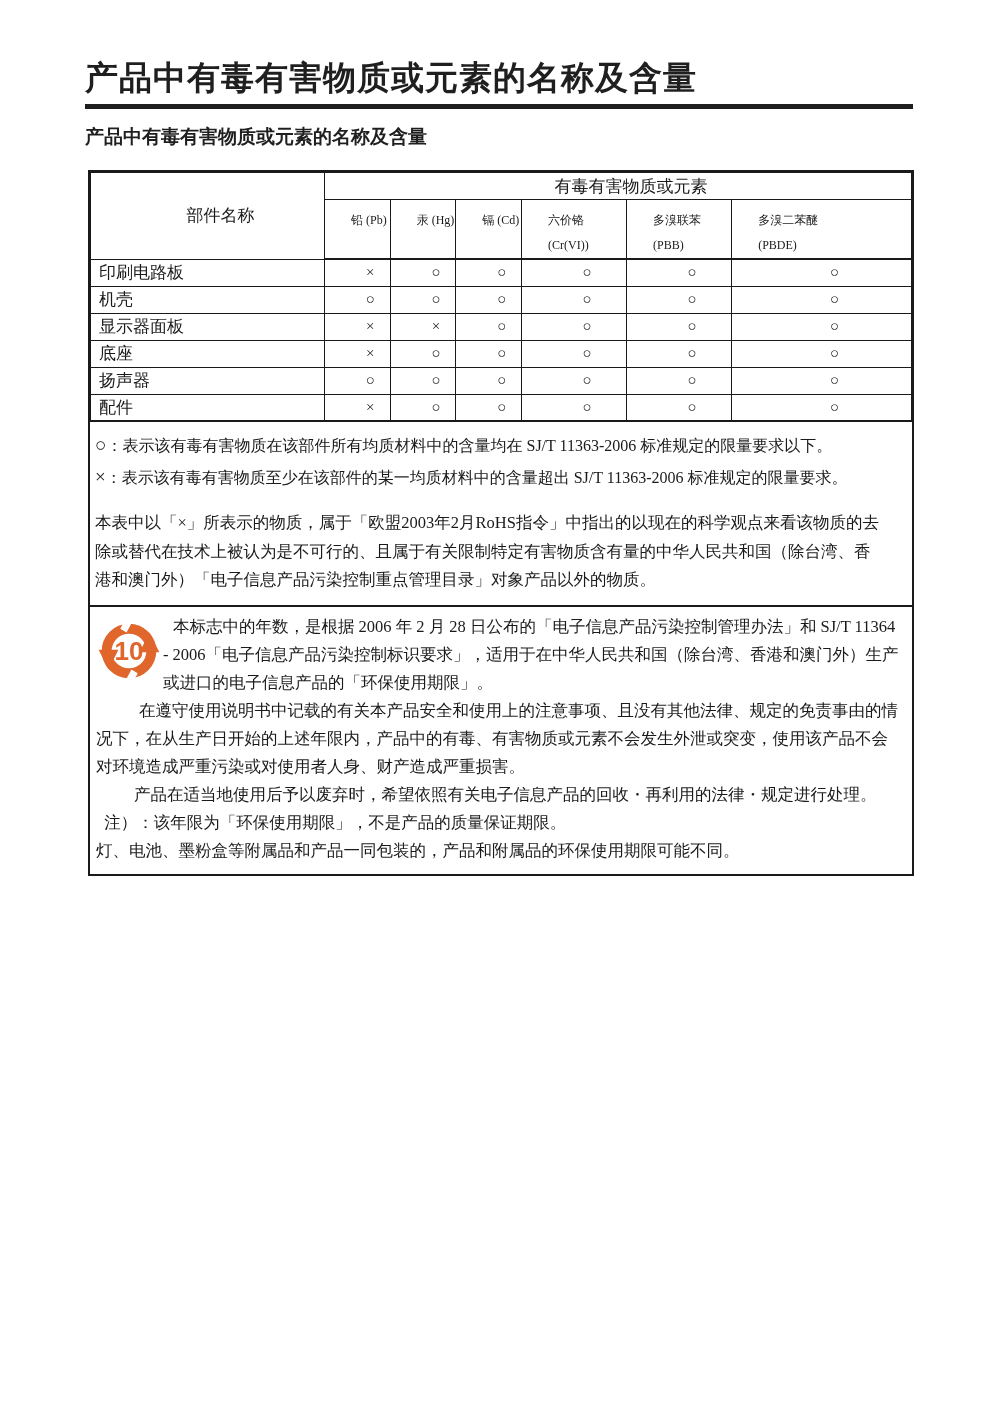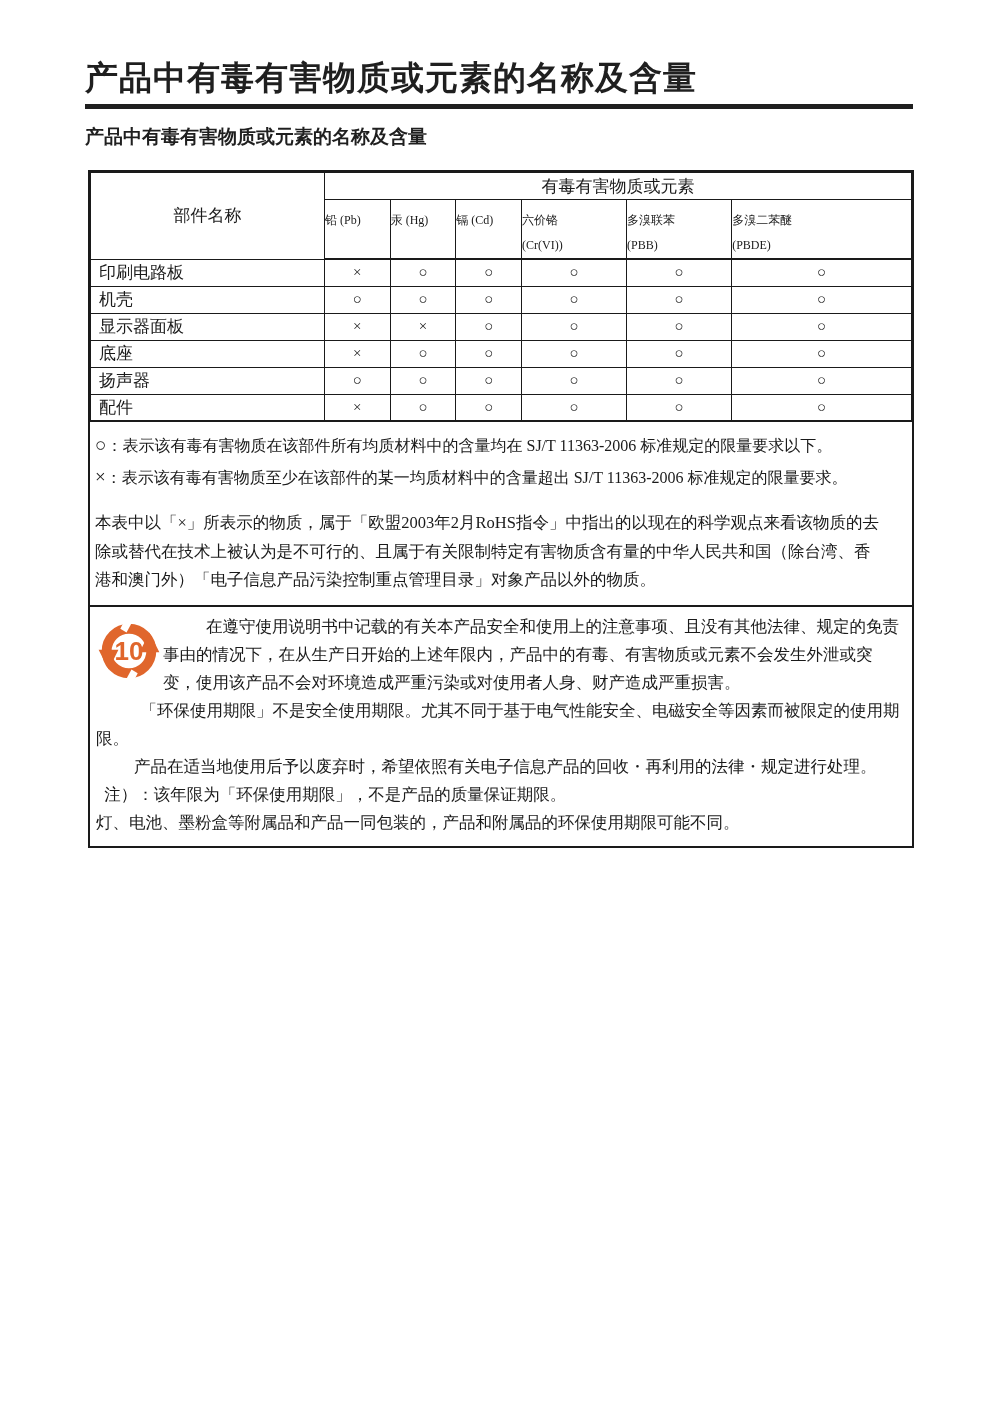--- a/index.html
+++ b/index.html
@@ -32,21 +32,21 @@
   
   .rohs-box {
     position:absolute; left:88px; top:170px; width:826px;
     border:2px solid #1a1a1a; background:#fff;
   }
 
   table.rohs {
     width:100%; border-collapse:collapse; table-layout:fixed;
     font-size:17px; color:#1a1a1a;
   }
-  table.rohs th, table.rohs td { border:1px solid #1a1a1a; font-weight:normal; }
+  table.rohs th, table.rohs td { border:1px solid #1a1a1a; font-weight:normal;padding-left:26px; }
   table.rohs tr.group-row th { height:27px; text-align:center; font-size:17px; }
   table.rohs tr.sub-row th {
     height:55px; vertical-align:top; padding-top:8px;
     text-align:left; font-size:12px; line-height:25px;
   }
   table.rohs th.part-header { vertical-align:middle; padding-top:0; font-size:17px; }
   table.rohs td.part-cell { height:27px; text-align:left; padding-left:8px; font-size:17px; }
   table.rohs td.mark-cell { text-align:center; font-size:15px; }
   table.rohs tr.body-row-last td { border-bottom:2px solid #1a1a1a; }
   table.rohs tr.sub-row th { border-bottom:2px solid #1a1a1a; }
@@ -207,22 +207,22 @@
 
     <div class="efup-section">
       <svg class="efup-logo" viewBox="0 0 100 100" aria-hidden="true">
         <circle cx="50" cy="50" r="36" fill="none" stroke="#e0662c" stroke-width="16"></circle>
         <polygon points="1,48 33,48 17,80" fill="#e0662c"></polygon>
         <polygon points="67,52 99,52 83,20" fill="#e0662c"></polygon>
         <polygon points="44,-2 58,-2 46,20 36,14" fill="#ffffff"></polygon>
         <polygon points="56,102 42,102 54,80 64,86" fill="#ffffff"></polygon>
         <text x="50" y="64" text-anchor="middle" font-family="Liberation Sans, DejaVu Sans, sans-serif" font-size="42" font-weight="bold" fill="#e0662c">10</text>
       </svg>
+      <p class="p-indent-06">本标志中的年数，是根据 2006 年 2 月 28 日公布的「电子信息产品污染控制管理办法」和 SJ/T 11364 - 2006「电子信息产品污染控制标识要求」，适用于在中华人民共和国（除台湾、香港和澳门外）生产或进口的电子信息产品的「环保使用期限」。</p>
       <p class="p-indent-26">在遵守使用说明书中记载的有关本产品安全和使用上的注意事项、且没有其他法律、规定的免责事由的情况下，在从生产日开始的上述年限内，产品中的有毒、有害物质或元素不会发生外泄或突变，使用该产品不会对环境造成严重污染或对使用者人身、财产造成严重损害。</p>
-      <p class="p-indent-27">「环保使用期限」不是安全使用期限。尤其不同于基于电气性能安全、电磁安全等因素而被限定的使用期限。</p>
       <p class="p-indent-23">产品在适当地使用后予以废弃时，希望依照有关电子信息产品的回收・再利用的法律・规定进行处理。</p>
       <p class="p-indent-05">注）：该年限为「环保使用期限」，不是产品的质量保证期限。</p>
       <p>灯、电池、墨粉盒等附属品和产品一同包装的，产品和附属品的环保使用期限可能不同。</p>
     </div>
 
   </div>
 
   <div class="footer">
     <span class="lang-badge">CS</span>
     <span class="page-number">-3</span>

